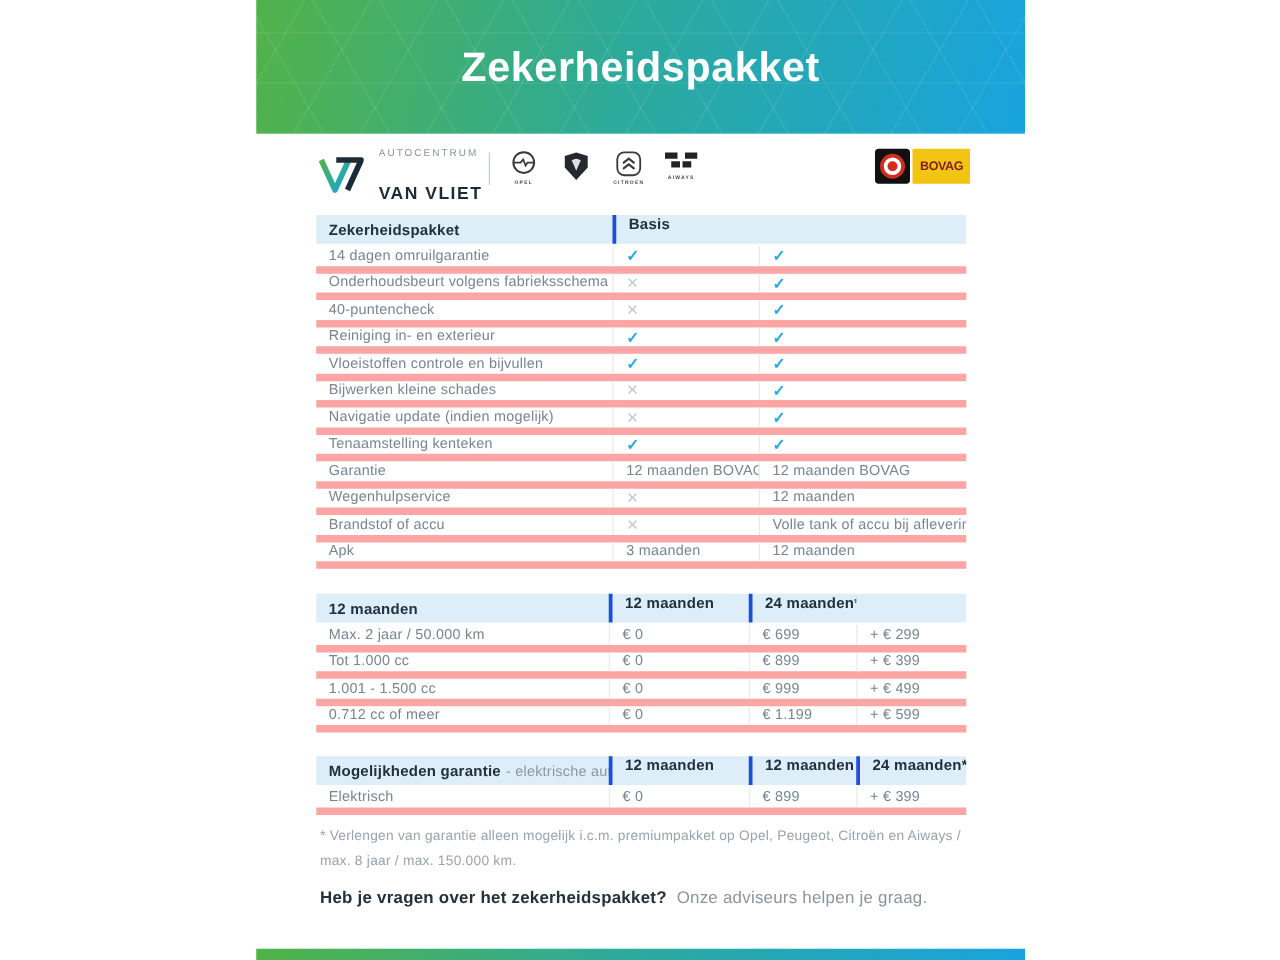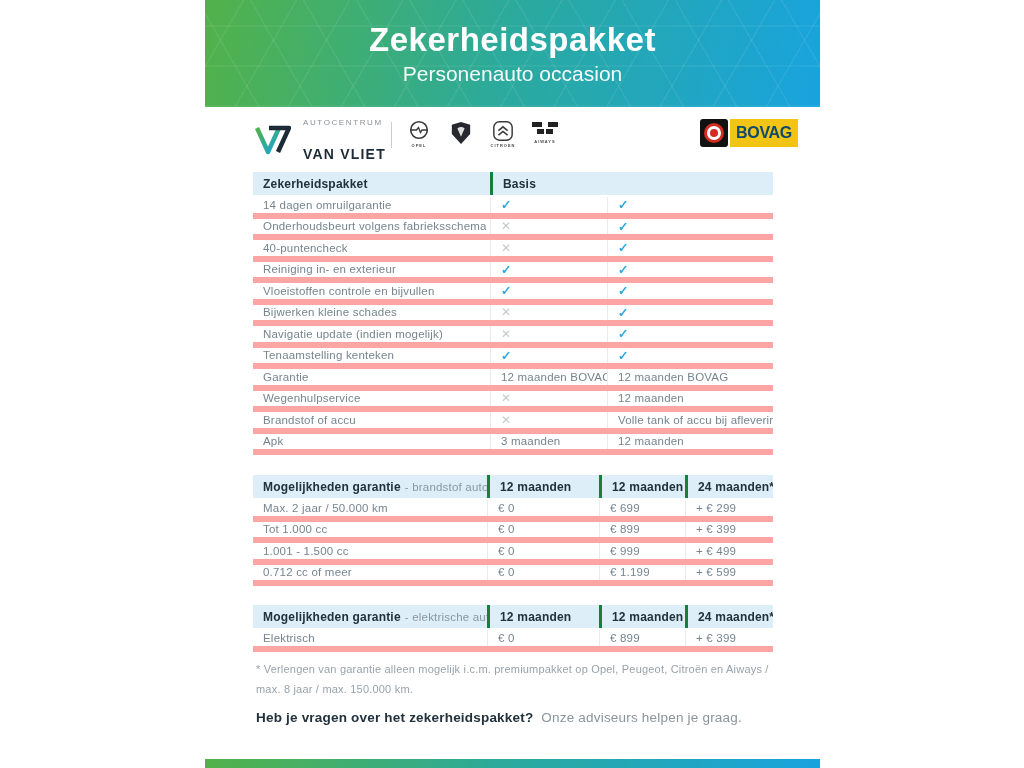--- a/index.html
+++ b/index.html
@@ -31,33 +31,33 @@
   .brand { display:flex; flex-direction:column; align-items:center; width:28px; }
   .brand-label { font-size:4px; letter-spacing:1px; color:#4a4a4a; margin-top:1px; font-weight:700; }
   .bovag { position:absolute; left:447px; top:3px; display:flex; height:28px; }
   .bovag-mark { width:28px; height:28px; background:#111; border-radius:3px;
                 display:flex; align-items:center; justify-content:center; }
   .bovag-wheel { width:20px; height:20px; border-radius:50%; background:#fff;
                  border:3px solid #d22b1f; display:flex; align-items:center; justify-content:center; }
   .bovag-hub { width:8px; height:8px; border-radius:50%; background:#d22b1f; }
   .bovag-plate { height:28px; background:#f2c413; display:flex; align-items:center;
                  padding:0 6px; margin-left:2px; }
-  .bovag-plate span { font-size:16px; font-weight:800; color:#0c4a6e; letter-spacing:-0.3px; }
+  .bovag-plate span { font-size:10px; font-weight:800; color:#7f1d1d; letter-spacing:-0.3px; }
 
   
   .content { position:absolute; left:253px; width:520px; }
   .tbl1 { top:172px; } .tbl2 { top:475px; } .tbl3 { top:605px; }
   .row { display:grid; align-items:center; }
   .g3 { grid-template-columns:237px 117px 166px; }
   .g4 { grid-template-columns:234px 112px 86px 88px; }
   .head-row { height:23px; background:#ddeef8; margin-bottom:2px; }
   .data-row { height:21.5px; border-bottom:6px solid #fca5a5; }
   .cell { padding-left:10px; font-size:11.5px; letter-spacing:0.2px; overflow:hidden; white-space:nowrap; }
   .data-row .cell + .cell { border-left:1px solid #eaeaea; height:100%; display:flex; align-items:center; }
-  .head-row .cell + .cell { border-left:3px solid #15803d; height:100%; display:flex; align-items:center; }
+  .head-row .cell + .cell { border-left:3px solid #1d4ed8; height:100%; display:flex; align-items:flex-start; }
   .head-text { color:#22313c; font-weight:700; font-size:12px; }
   .head-sub { color:#8a97a0; font-weight:400; font-size:11.5px; margin-left:4px; }
   .lbl { color:#76858f; }
   .cell-text { color:#76858f; }
   .mark-check { color:#29a9e0; font-weight:700; font-size:12.5px; }
   .mark-cross { color:#c4c9cc; font-weight:400; font-size:12px; }
 
   
   .footnote { position:absolute; left:256px; top:660px; width:515px;
               font-size:11px; line-height:1.8; color:#98a3ab; letter-spacing:0.2px; }
@@ -69,21 +69,20 @@
   .bottom-bar { position:absolute; left:205px; top:759px; width:615px; height:9px;
                 background:linear-gradient(to right, #52b249 0%, #2caa9b 48%, #18a3de 100%); }
 </style>
 </head>
 <body>
 
 <div class="page">
 
   <div class="banner">
     <div class="banner-title">Zekerheidspakket</div>
-    <div class="banner-subtitle">Personenauto occasion</div>
   </div>
 
   <div class="logobar">
     <div class="dealer-logo">
       <svg width="36" height="32" viewBox="0 0 36 30">
         <defs>
           <linearGradient id="vg" x1="0" y1="0" x2="1" y2="1">
             <stop offset="0" stop-color="#52b249"></stop>
               <stop offset="1" stop-color="#18a3de"></stop>
           </linearGradient>
@@ -209,21 +208,20 @@
     </div>
     <div class="row g3 data-row">
       <div class="cell lbl">Apk</div>
       <div class="cell cell-text">3 maanden</div>
       <div class="cell cell-text">12 maanden</div>
     </div>
   </div>
 
   <div class="content tbl2">
     <div class="row g4 head-row">
-      <div class="cell"><span class="head-text">Mogelijkheden garantie</span><span class="head-sub">- brandstof auto</span></div>
       <div class="cell">
           <span class="head-text">12 maanden</span>
         </div>
       <div class="cell">
           <span class="head-text">12 maanden</span>
         </div>
       <div class="cell">
           <span class="head-text">24 maanden*</span>
         </div>
     </div>

